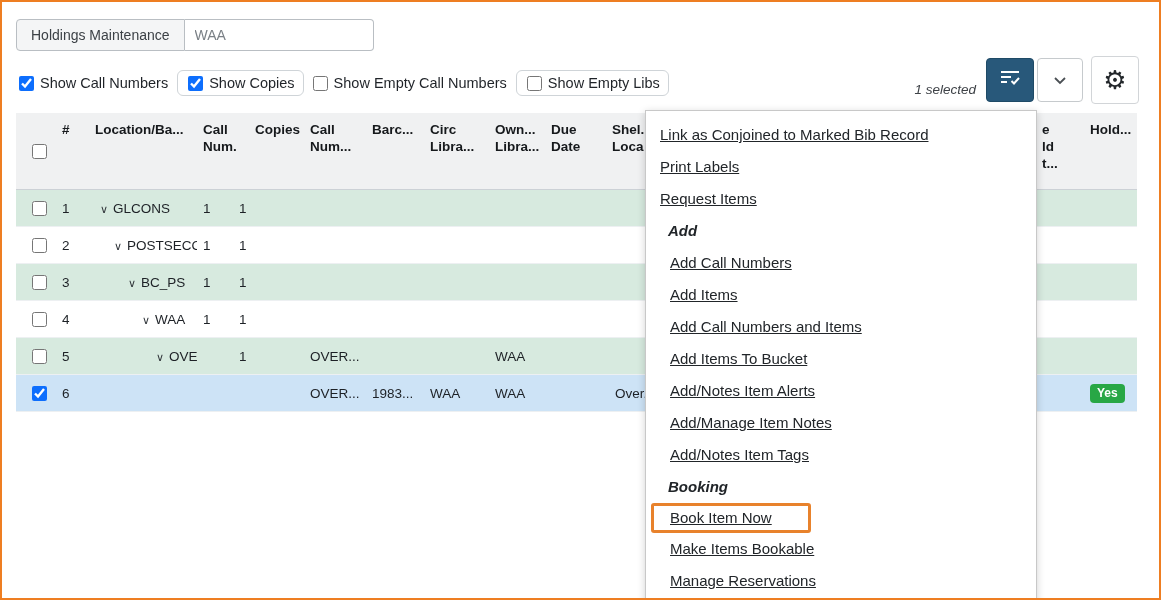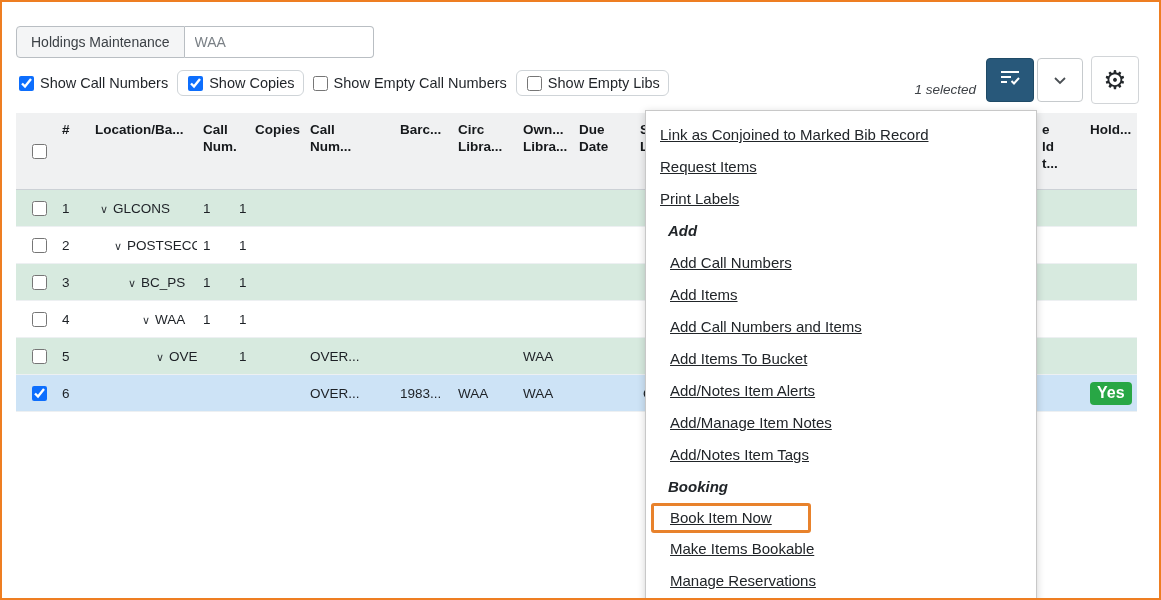--- a/index.html
+++ b/index.html
@@ -1,20 +1,20 @@
 <!DOCTYPE html>
 <html><head>
 <meta charset="utf-8">
 <style>
   html,body{margin:0;padding:0;background:#fff;}
   .page{position:relative;width:1161px;height:600px;box-sizing:border-box;border:2px solid #ee7e22;
         background:#fff;font-family:"Liberation Sans","DejaVu Sans",sans-serif;overflow:hidden;color:#212529;}
 
   
-  .topbar{position:absolute;left:14px;top:24px;display:flex;align-items:stretch;}
+  .topbar{position:absolute;left:14px;top:17px;display:flex;align-items:stretch;}
   .mode-btn{background:#f4f5f6;border:1px solid #b9bec3;border-radius:4px 0 0 4px;padding:7px 14px;
             font-size:14px;color:#3c4146;cursor:pointer;}
   .rec-input{width:168px;border:1px solid #b9bec3;border-left:0;border-radius:0 4px 4px 0;padding:7px 10px;
              font-size:14px;color:#7a8086;outline:none;background:#fff;}
 
   
   .filters{position:absolute;left:8px;top:68px;display:flex;align-items:center;font-size:14.5px;color:#1f2328;}
   .fgroup{display:flex;align-items:center;gap:6px;padding:4px 8px;border:1px solid transparent;border-radius:6px;justify-content:center;}
   .fgroup.boxed{border-color:#cfd4d8;padding-left:10px;}
   .fgroup input{width:15px;height:15px;accent-color:#0d6efd;margin:0;}
@@ -38,37 +38,37 @@
   .trow{display:flex;align-items:center;height:36px;font-size:13.5px;color:#1d2126;border-bottom:1px solid #edf0f2;}
   .cell{box-sizing:border-box;padding-left:2px;overflow:hidden;white-space:nowrap;flex:0 0 auto;}
   .c-check{width:40px;padding-left:16px;}
   .c-check input{width:15px;height:15px;accent-color:#0d6efd;margin:0;vertical-align:middle;}
   .ghead .c-check{padding-top:13px;}
   .c-num{width:26px;padding-left:6px;}
   .c-loc{width:115px;padding-left:13px;}
   .c-cn1{width:40px;padding-left:6px;}
   .c-copies{width:70px;}
   .c-cn2{width:61px;padding-left:3px;}
-  .c-barc{width:60px;padding-left:4px;margin-left:28px;}
+  .c-barc{width:60px;padding-left:4px;}
   .c-circ{width:65px;}
   .c-own{width:56px;}
   .c-due{width:58px;}
   .c-shelf{width:69px;padding-left:5px;}
   .c-fill{flex:1 1 auto;width:auto;}
   .c-age{width:34px;}
   .c-hold{width:63px;padding-left:16px;}
   .pl18{padding-left:18px;}
   .val-shelf{padding-left:8px;}
   .ind0{padding-left:18px;} .ind1{padding-left:32px;} .ind2{padding-left:46px;}
   .ind3{padding-left:60px;} .ind4{padding-left:74px;}
   .trow.green{background:#d7eadf;}
   .trow.white{background:#fff;}
   .trow.selected{background:#cde3f6;}
   .chev{display:inline-block;font-size:11px;margin-right:5px;color:#30353a;cursor:pointer;}
-  .badge-yes{display:inline-block;background:#28a745;color:#fff;font-weight:700;font-size:16px;
+  .badge-yes{display:inline-block;background:#28a745;color:#fff;font-weight:700;font-size:12px;
              padding:2.5px 7px;border-radius:4px;}
 
   
   .menu{position:absolute;left:643px;top:108px;width:392px;height:500px;background:#fff;border:1px solid #c8c8c8;
         box-shadow:0 2px 8px rgba(0,0,0,.18);z-index:10;padding-top:8px;box-sizing:border-box;font-size:15px;
         color:#212529;overflow:hidden;}
   .mi{padding:6px 10px 6px 14px;line-height:20px;cursor:pointer;text-decoration:underline;}
   .mi.sub{padding-left:24px;}
   .mh{padding:6px 10px 6px 22px;line-height:20px;font-weight:700;font-style:italic;}
   .mi.hl{margin-left:5px;width:160px;border:3px solid #e8822c;border-radius:3px;padding:2px 0 2px 16px;box-sizing:border-box;}
@@ -223,22 +223,22 @@
       <div class="cell c-fill"></div>
       <div class="cell c-age"></div>
       <div class="cell c-hold">
         <span class="badge-yes">Yes</span>
       </div>
     </div>
   </div>
 
   <div class="menu">
     <div class="mi">Link as Conjoined to Marked Bib Record</div>
+    <div class="mi">Print Labels</div>
     <div class="mi">Request Items</div>
-    <div class="mi">Print Labels</div>
     <div class="mh">Add</div>
     <div class="mi sub">Add Call Numbers</div>
     <div class="mi sub">Add Items</div>
     <div class="mi sub">Add Call Numbers and Items</div>
     <div class="mi sub">Add Items To Bucket</div>
     <div class="mi sub">Add/Notes Item Alerts</div>
     <div class="mi sub">Add/Manage Item Notes</div>
     <div class="mi sub">Add/Notes Item Tags</div>
     <div class="mh">Booking</div>
     <div class="mi sub hl">Book Item Now</div>

